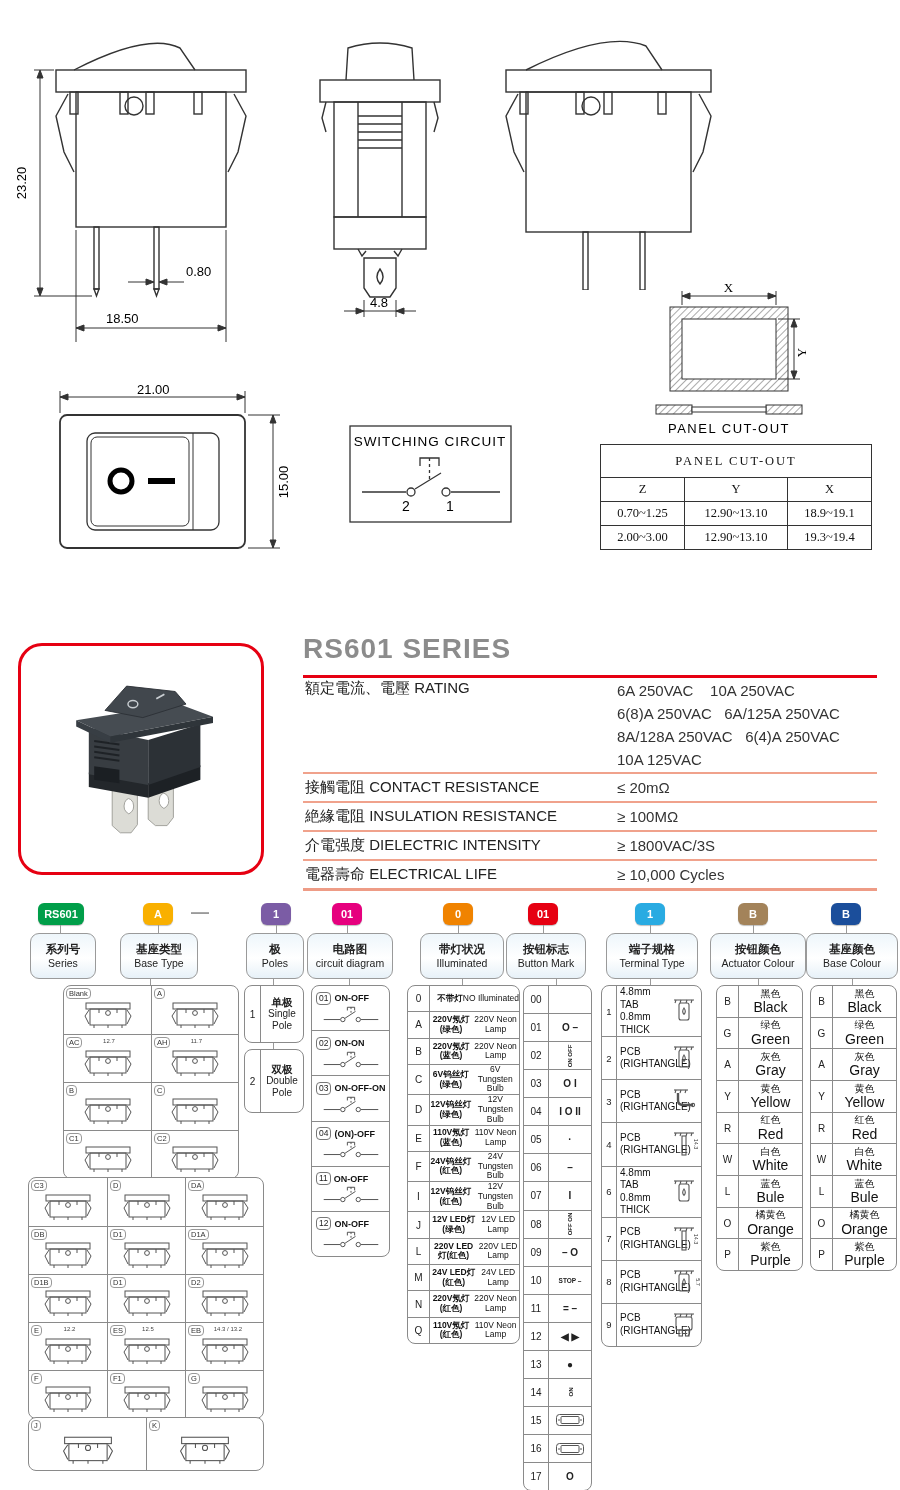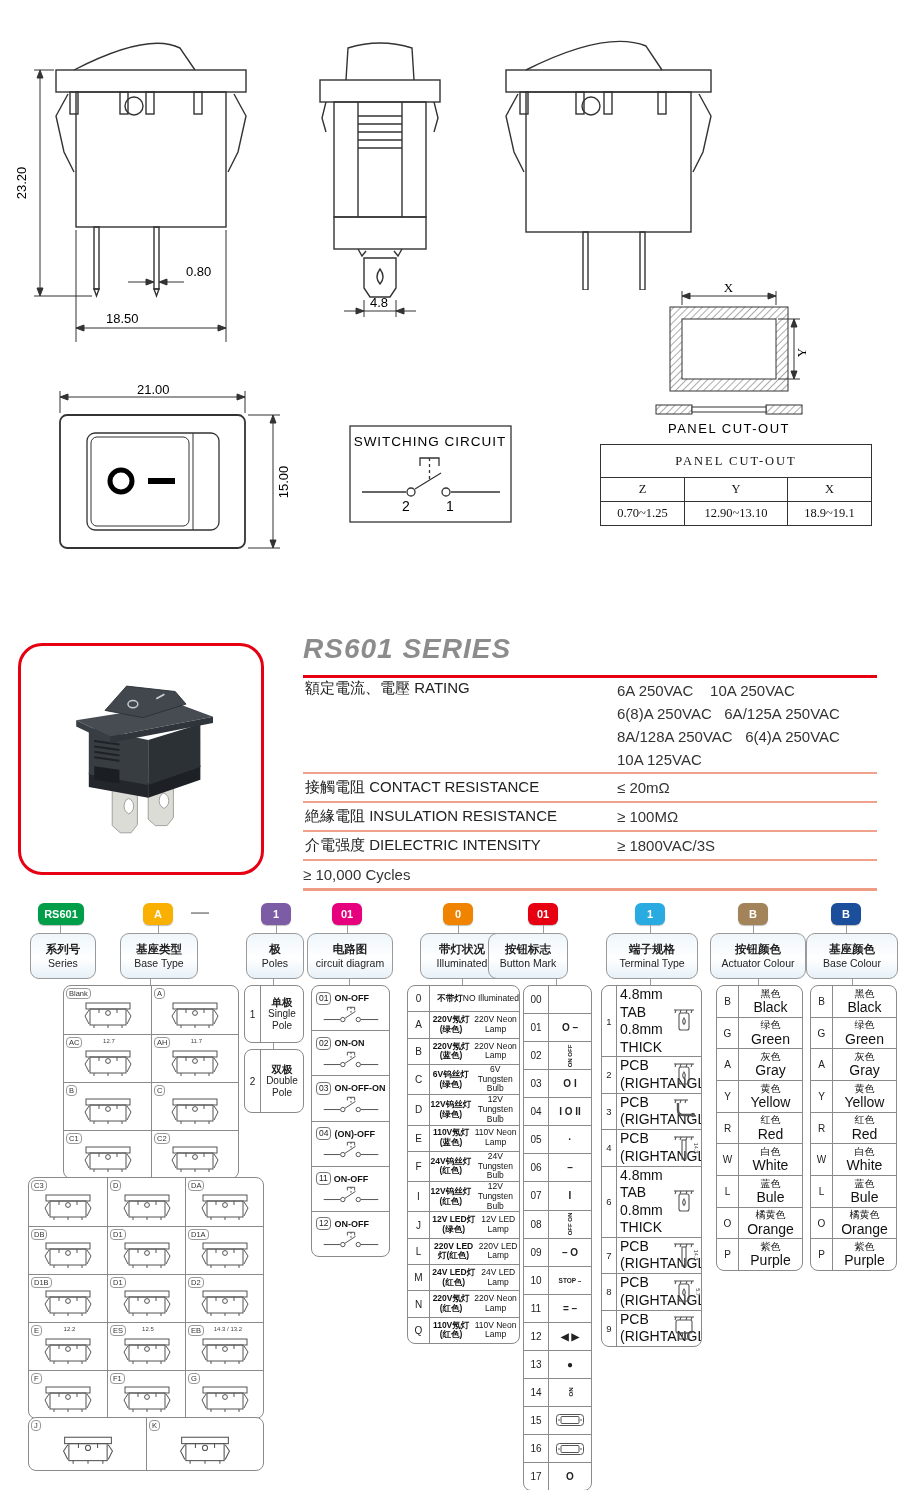--- a/index.html
+++ b/index.html
@@ -13,21 +13,21 @@
   
   .pc-table{position:absolute;left:600px;top:444px;width:272px;border-collapse:collapse;
             font-family:"Liberation Serif",serif;font-size:12.5px;color:#111}
   .pc-table td,.pc-table th{border:1.4px solid #333;text-align:center;padding:4px 2px;font-weight:normal}
   .pc-table .ttl{height:24px;letter-spacing:2px}
 
   
   .photo-box{position:absolute;left:18px;top:643px;width:240px;height:226px;
              border:3px solid #E60012;border-radius:24px;display:flex;align-items:center;justify-content:center}
   .series-title{position:absolute;left:303px;top:633px;font-size:28px;font-weight:bold;
-                font-style:italic;color:#8C8C8C;letter-spacing:1px}
+                color:#8C8C8C;letter-spacing:1px}
   .spec-table{position:absolute;left:303px;top:675px;width:574px;border-top:3px solid #E60012}
   .spec-row{display:flex;align-items:center;min-height:25px;border-bottom:2px solid #F0A28C;padding:1px 0}
   .spec-row.first{align-items:flex-start}
   .spec-row.last{border-bottom:3px solid #EE9C86}
   .spec-label{width:312px;font-size:15px;color:#222;padding-left:2px}
   .spec-value{flex:1;font-size:15px;color:#333}
   .spec-value.multiline{white-space:pre-wrap;line-height:23px}
 
   
   .badge{position:absolute;top:903px;height:22px;border-radius:6px;color:#fff;font-weight:bold;
@@ -86,21 +86,21 @@
            border-right:1px solid #8a8a8a;font-size:10px;color:#222}
   .bm-sym{flex:1;display:flex;align-items:center;justify-content:center;font-size:10px;font-weight:bold;color:#222}
   .bm-sym .bm-rocker{display:none}
   .bm-sym.v-rocker .bm-rocker{display:block}
   .bm-sym.v-rot .bm-text{transform:rotate(-90deg);font-size:6px;letter-spacing:0;white-space:nowrap}
   .bm-sym.v-small .bm-text{font-size:6.5px}
 
   
   .t-code{width:14px;align-self:stretch;display:flex;align-items:center;justify-content:center;
           border-right:1px solid #8a8a8a;font-size:9.5px;color:#222}
-  .t-txt{width:46px;padding-left:3px;line-height:1.25;font-size:14px;color:#111}
+  .t-txt{width:46px;padding-left:3px;line-height:1.25;font-size:10px;color:#111}
   .t-icon{flex:1;display:flex;align-items:center;justify-content:center;position:relative}
   .t-icon svg{display:none}
   .t-icon.v-tab .i-tab{display:block}
   .t-icon.v-bent .i-bent{display:block}
   .t-icon.v-pin .i-pin{display:block}
   .t-icon.v-dual .i-dual{display:block}
   .t-dim{position:absolute;right:-1px;top:50%;transform:translateY(-50%) rotate(90deg);font-size:5.5px;color:#333}
 
   
   .cl-code{width:21px;align-self:stretch;display:flex;align-items:center;justify-content:center;
@@ -276,20 +276,25 @@
   <tr>
     <td style="width:31%">Z</td>
     <td style="width:38%">Y</td>
     <td style="width:31%">X</td>
   </tr>
   <tr>
     <td>0.70~1.25</td>
     <td>12.90~13.10</td>
     <td>18.9~19.1</td>
   </tr>
+  <tr>
+    <td>2.00~3.00</td>
+    <td>12.90~13.10</td>
+    <td>19.3~19.4</td>
+  </tr>
 </tbody>
   </table>
 
 <div class="photo-box">
   <svg width="198" height="190" viewBox="0 0 220 210">
     <g fill="#dcdcd6" stroke="#9a9a94" stroke-width="1">
       <path d="M78,140 h28 v38 l-7,9 h-12 l-9,-8 z"></path>
       <path d="M118,133 h28 v37 l-7,9 h-13 l-8,-7 z"></path>
     </g>
     <path d="M92,153 q4,-8 9,0 q3,9 -4.5,13 q-7.5,-4 -4.5,-13 z" fill="#fff" stroke="#9a9a94"></path>
@@ -330,20 +335,21 @@
   </div>
   <div class="spec-row">
     <div class="spec-label">絶緣電阻 INSULATION RESISTANCE</div>
     <div class="spec-value">≥ 100MΩ</div>
   </div>
   <div class="spec-row">
     <div class="spec-label">介電强度 DIELECTRIC INTENSITY</div>
     <div class="spec-value">≥ 1800VAC/3S</div>
   </div>
   <div class="spec-row last">
+    <div class="spec-label">電器壽命 ELECTRICAL LIFE</div>
     <div class="spec-value">≥ 10,000 Cycles</div>
   </div>
 </div>
 
 <div class="badge" style="left: 38px; width: 46px; background-color: rgb(0, 158, 73);">RS601</div>
 <div class="badge" style="left: 143px; width: 30px; background-color: rgb(249, 176, 0);">A</div>
 <div class="sep" style="left:191px">—</div>
 <div class="badge" style="left: 261px; width: 30px; background-color: rgb(123, 92, 165);">1</div>
 <div class="badge" style="left: 332px; width: 30px; background-color: rgb(230, 0, 126);">01</div>
 <div class="badge" style="left: 443px; width: 30px; background-color: rgb(240, 131, 0);">0</div>
@@ -384,21 +390,21 @@
   <div class="en">Poles</div>
 </div>
 <div class="lbox" style="left:307px;width:84px">
   <div class="zh">电路图</div>
   <div class="en">circuit diagram</div>
 </div>
 <div class="lbox" style="left:420px;width:82px">
   <div class="zh">带灯状况</div>
   <div class="en">Illuminated</div>
 </div>
-<div class="lbox" style="left:488px;width:78px">
+<div class="lbox" style="left:506px;width:78px">
   <div class="zh">按钮标志</div>
   <div class="en">Button Mark</div>
 </div>
 <div class="lbox" style="left:606px;width:90px">
   <div class="zh">端子规格</div>
   <div class="en">Terminal Type</div>
 </div>
 <div class="lbox" style="left:710px;width:94px">
   <div class="zh">按钮颜色</div>
   <div class="en">Actuator Colour</div>

